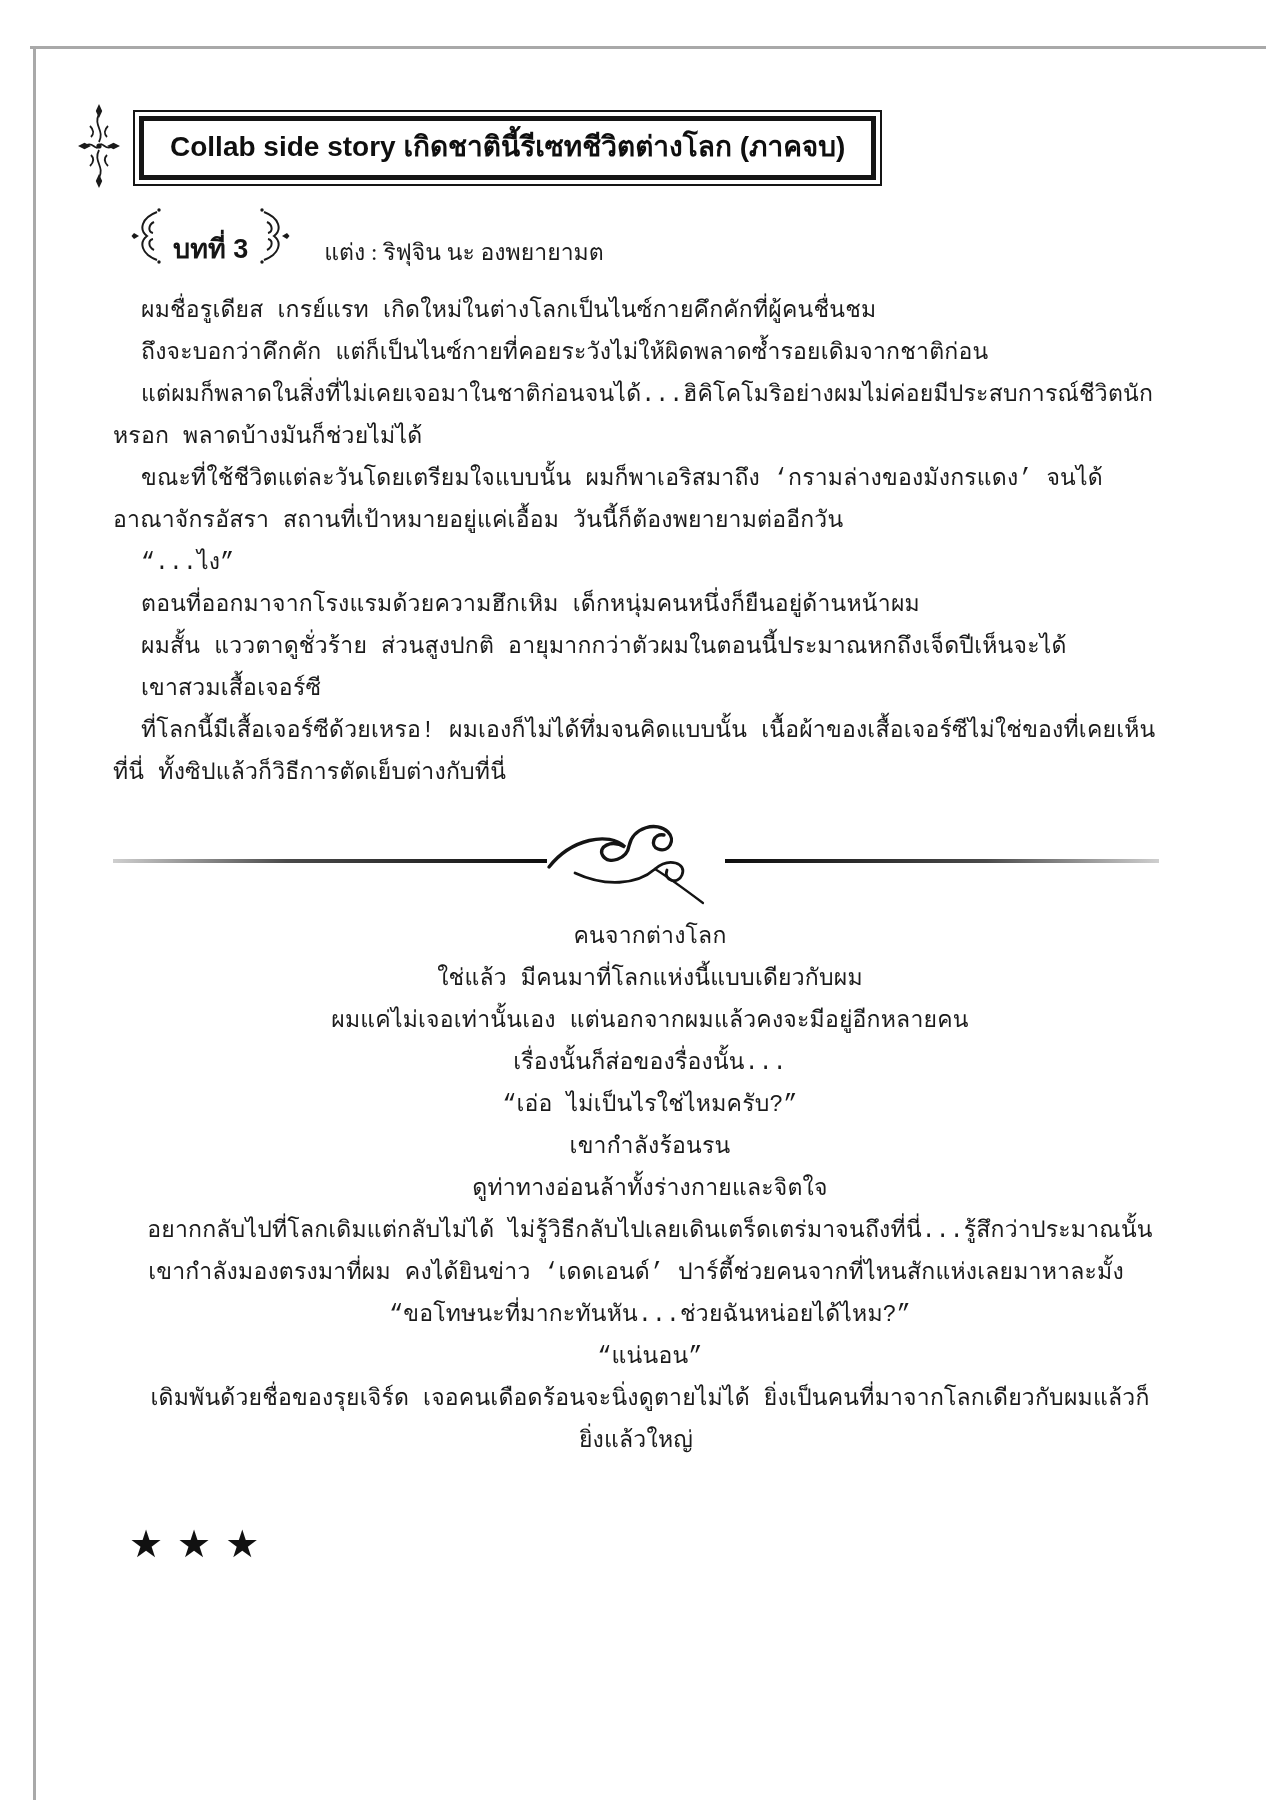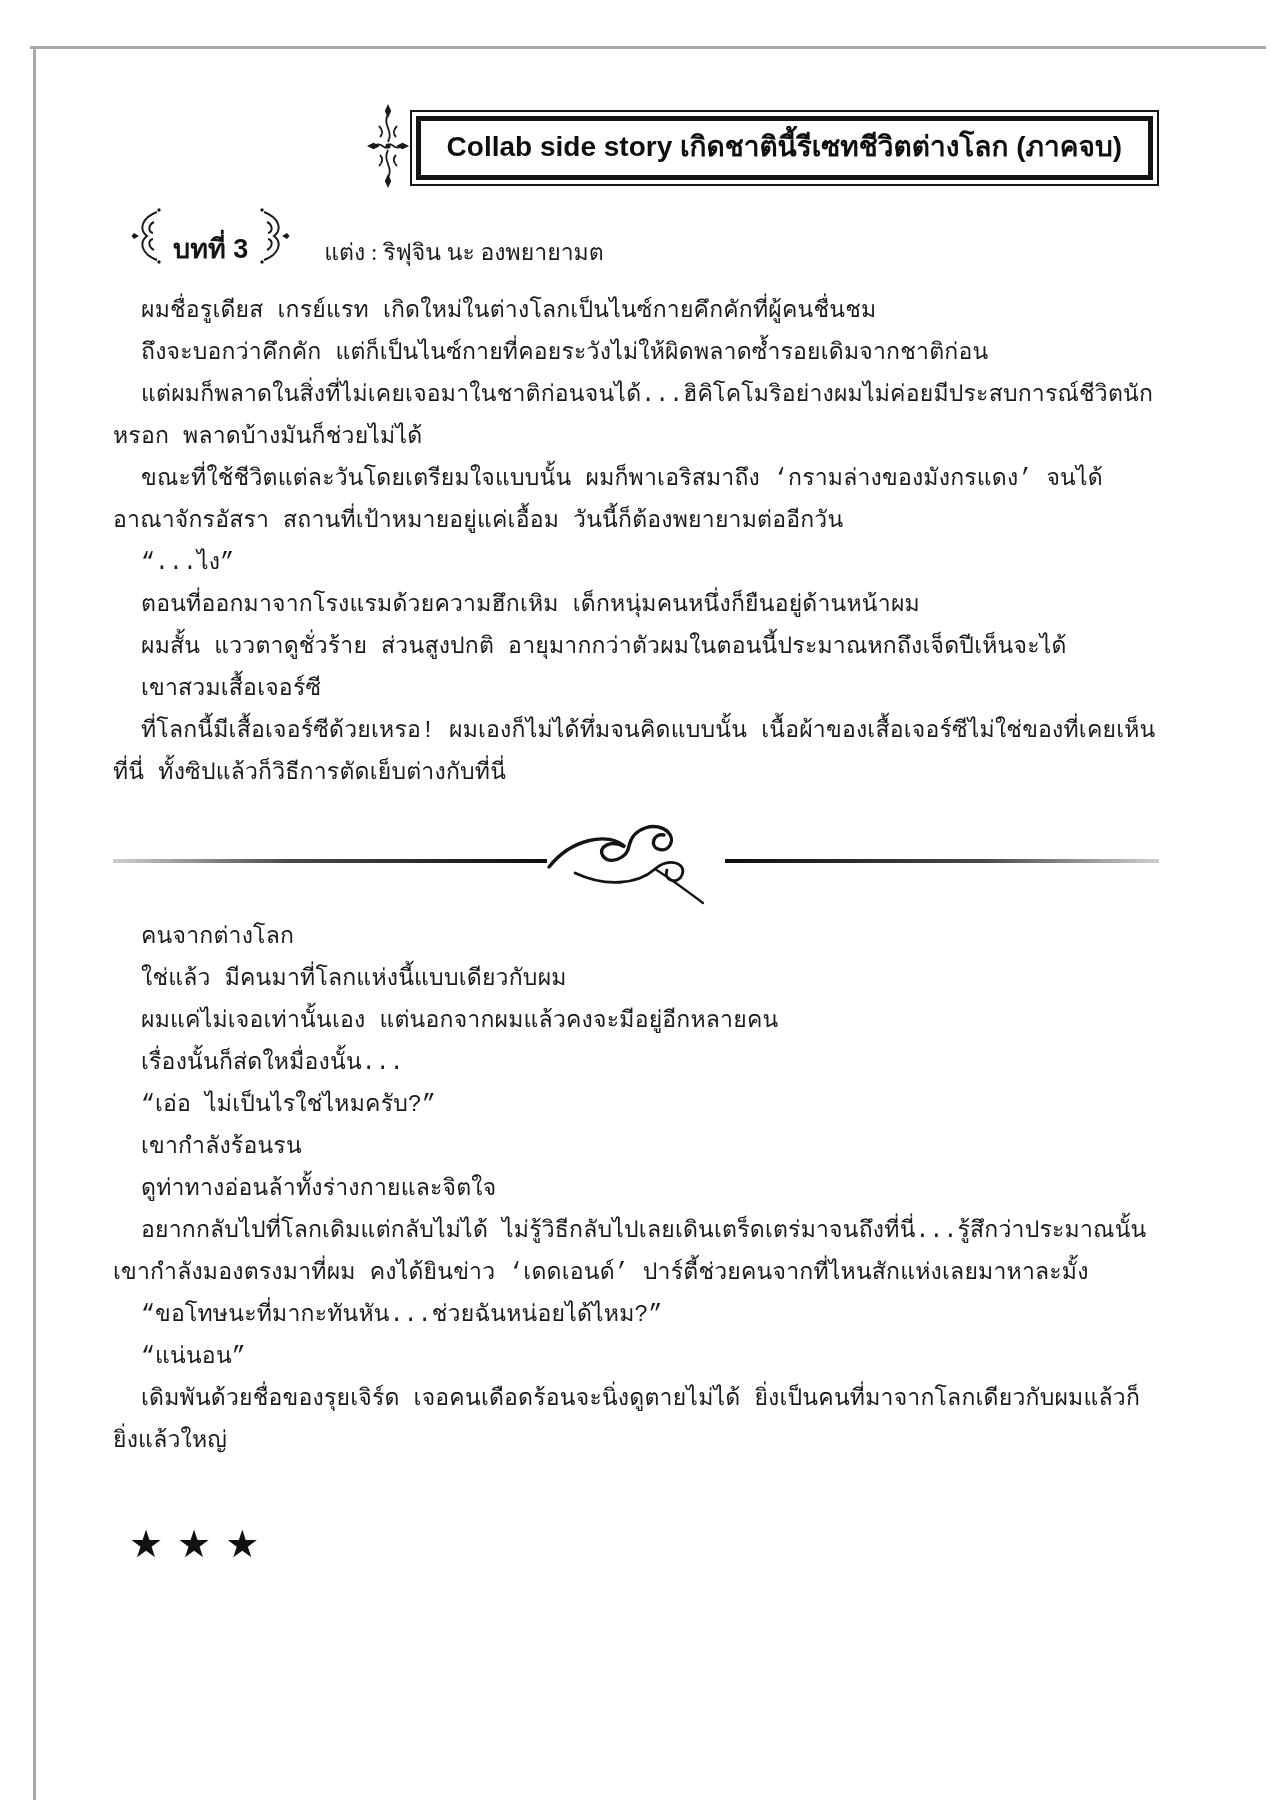--- a/index.html
+++ b/index.html
@@ -10,21 +10,21 @@
   }
   .page{position:absolute;inset:0;background:#fff;}
 
   
   .rule-top{position:absolute;left:30px;top:46px;width:1236px;height:3px;background:#a9a9a9;}
   .rule-left{position:absolute;left:33px;top:46px;width:3px;bottom:0;background:#a9a9a9;}
 
   .content{position:absolute;left:113px;top:0;width:1046px;}
 
   
-  .header-row{margin-top:108px;margin-left:-36px;display:flex;align-items:center;height:80px;justify-content:flex-end;}
+  .header-row{margin-top:108px;margin-left:-36px;display:flex;align-items:center;gap:12px;height:80px;}
   .title-box{border:2px solid #151515;padding:4px;background:#fff;}
   .title-inner{
     border:5px solid #151515;padding:9px 26px 11px 26px;
     font-family:"Liberation Sans","DejaVu Sans",sans-serif;
     font-weight:bold;font-size:28px;line-height:1.2;white-space:nowrap;color:#0f0f0f;
   }
 
   
   .chapter-row{margin-top:24px;margin-left:14px;display:flex;align-items:flex-end;height:58px;}
   .chapter-number{
@@ -40,21 +40,21 @@
     color:#1b1b1b;letter-spacing:0.2px;
   }
 
   
   .section-divider{margin-top:26px;height:80px;display:flex;align-items:center;}
   .div-line{flex:1;height:4px;margin-top:2px;}
   .div-line.left{background:linear-gradient(to right,#cfcfcf 0%,#4a4a4a 40%,#0e0e0e 100%);}
   .div-line.right{background:linear-gradient(to left,#cfcfcf 0%,#4a4a4a 40%,#0e0e0e 100%);}
   .swirl-wrap{flex:0 0 auto;margin:0 -6px;position:relative;top:6px;}
 
-  .body-text.second{margin-top:16px;}
+  .body-text.second{margin-top:16px;text-align:center;}
 
   
   .stars-row{
     margin-top:60px;margin-left:16px;
     font-family:"DejaVu Sans","Liberation Sans",sans-serif;
     font-size:38px;letter-spacing:14px;color:#111;
   }
 </style>
 </head>
 <body>
@@ -148,21 +148,21 @@
           </g>
         </svg>
       </div>
       <div class="div-line right"></div>
     </div>
 
     <div class="body-text second">
       <p>คนจากต่างโลก</p>
       <p>ใช่แล้ว มีคนมาที่โลกแห่งนี้แบบเดียวกับผม</p>
       <p>ผมแค่ไม่เจอเท่านั้นเอง แต่นอกจากผมแล้วคงจะมีอยู่อีกหลายคน</p>
-      <p>เรื่องนั้นก็ส่ดใหมื่องนั้น...</p>
+      <p>เรื่องนั้นก็ส่อของรื่องนั้น...</p>
       <p>“เอ่อ ไม่เป็นไรใช่ไหมครับ?”</p>
       <p>เขากำลังร้อนรน</p>
       <p>ดูท่าทางอ่อนล้าทั้งร่างกายและจิตใจ</p>
       <p>อยากกลับไปที่โลกเดิมแต่กลับไม่ได้ ไม่รู้วิธีกลับไปเลยเดินเตร็ดเตร่มาจนถึงที่นี่...รู้สึกว่าประมาณนั้น เขากำลังมองตรงมาที่ผม คงได้ยินข่าว ‘เดดเอนด์’ ปาร์ตี้ช่วยคนจากที่ไหนสักแห่งเลยมาหาละมั้ง</p>
       <p>“ขอโทษนะที่มากะทันหัน...ช่วยฉันหน่อยได้ไหม?”</p>
       <p>“แน่นอน”</p>
       <p>เดิมพันด้วยชื่อของรุยเจิร์ด เจอคนเดือดร้อนจะนิ่งดูตายไม่ได้ ยิ่งเป็นคนที่มาจากโลกเดียวกับผมแล้วก็ยิ่งแล้วใหญ่</p>
     </div>
 
     <div class="stars-row">★★★</div>

